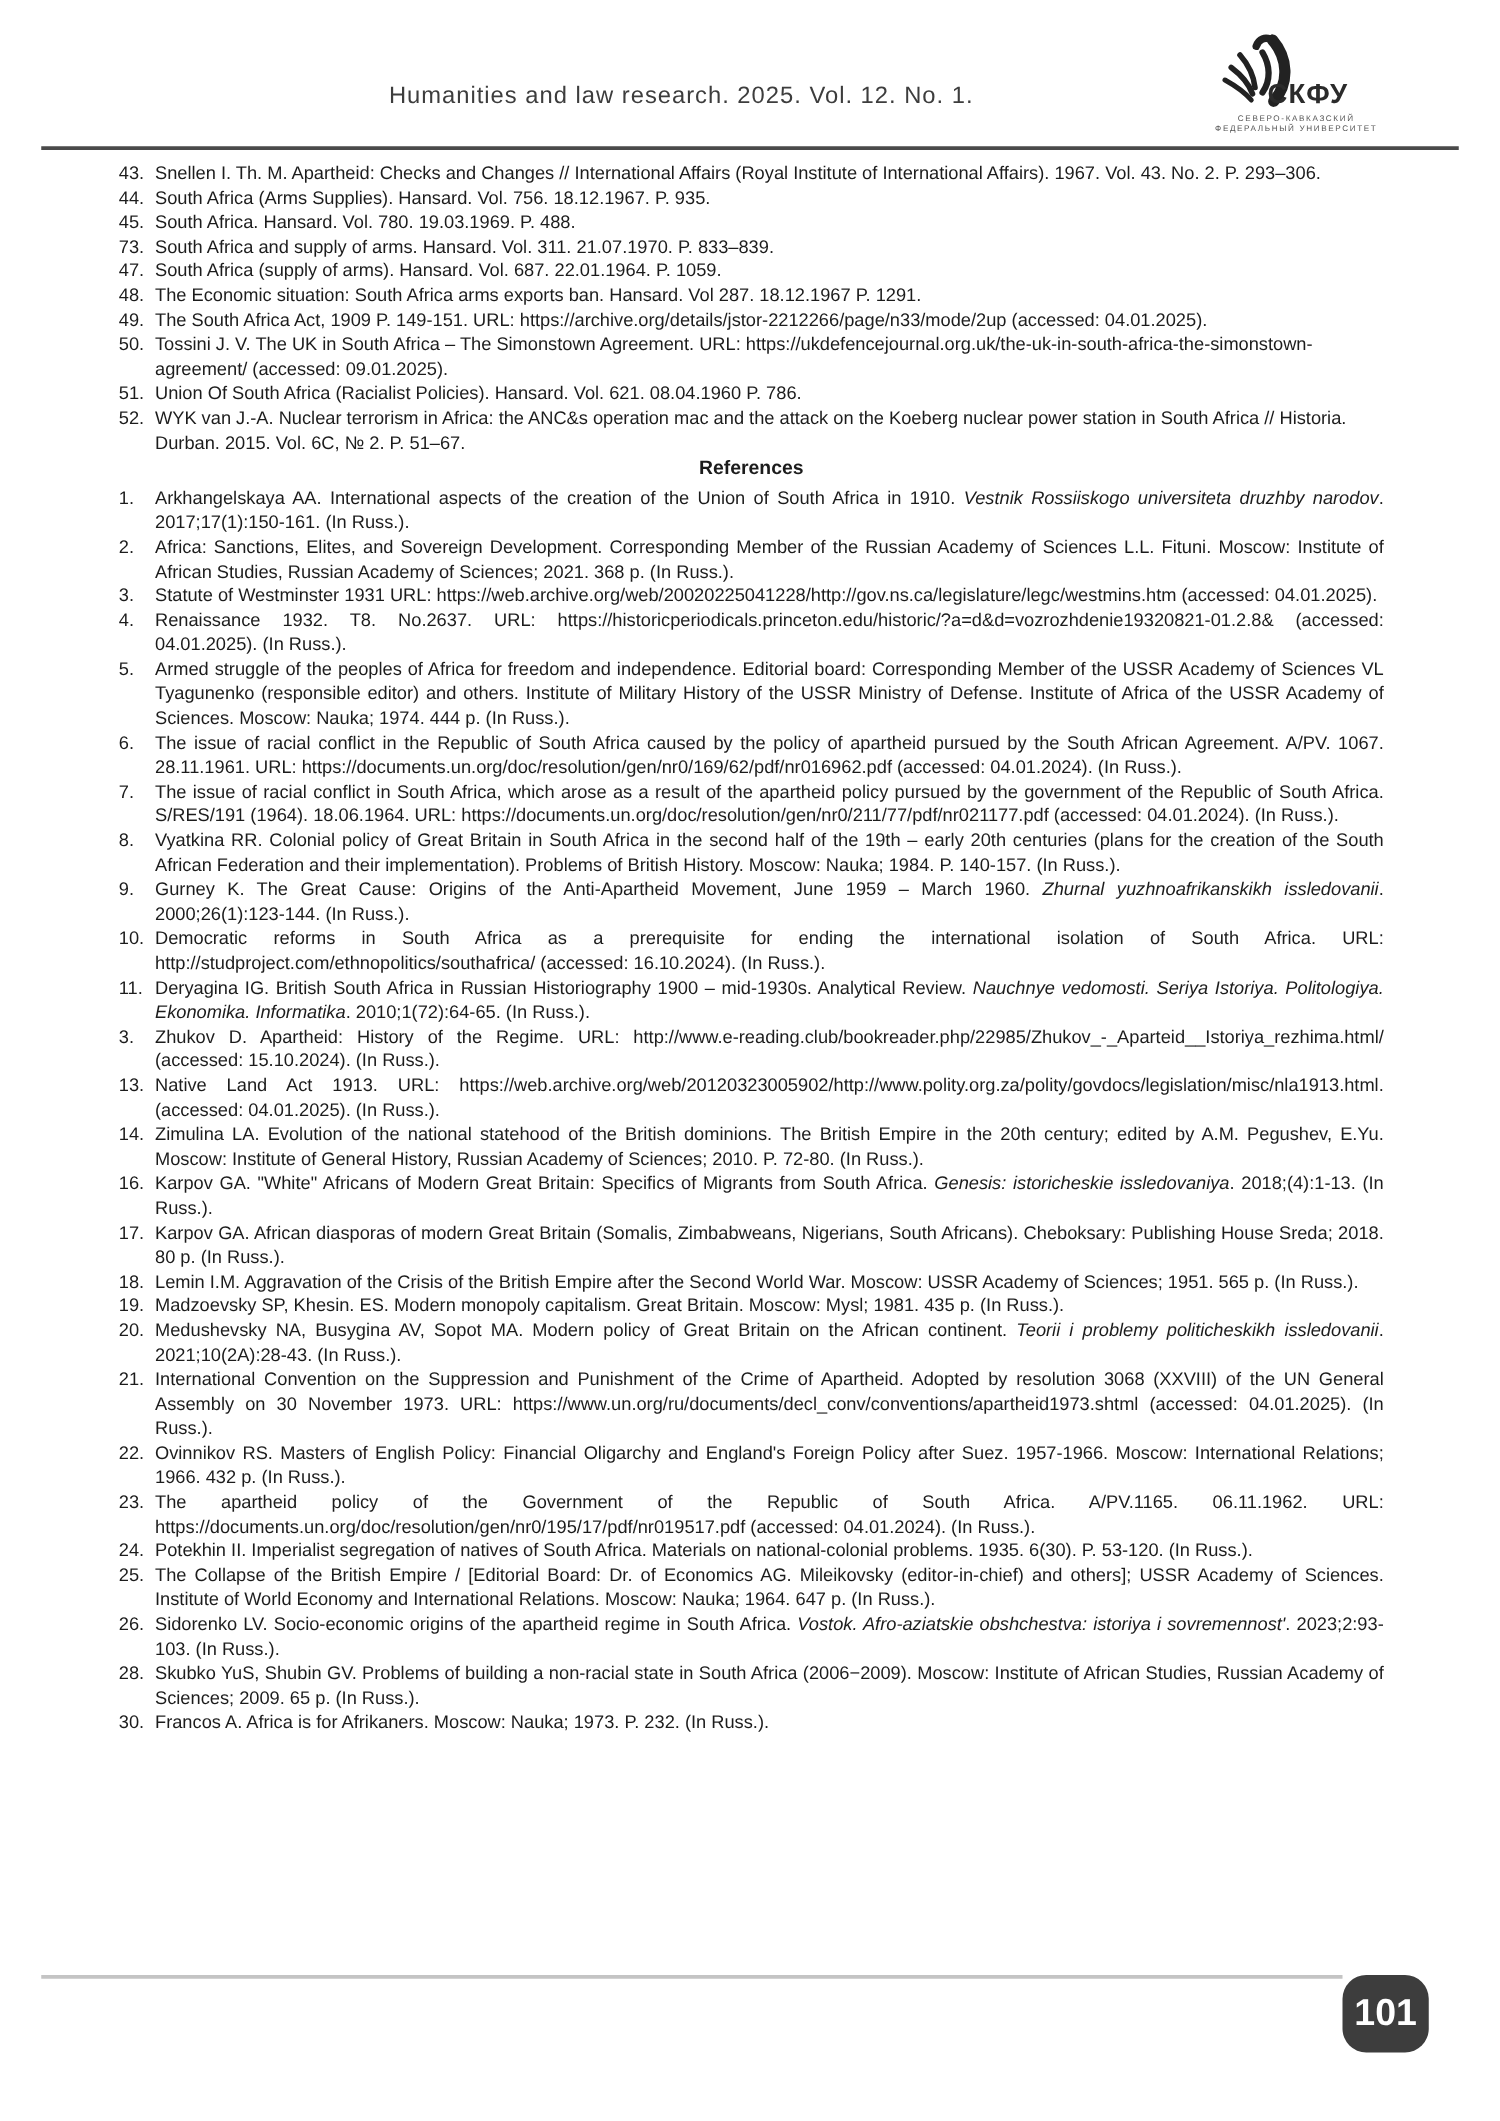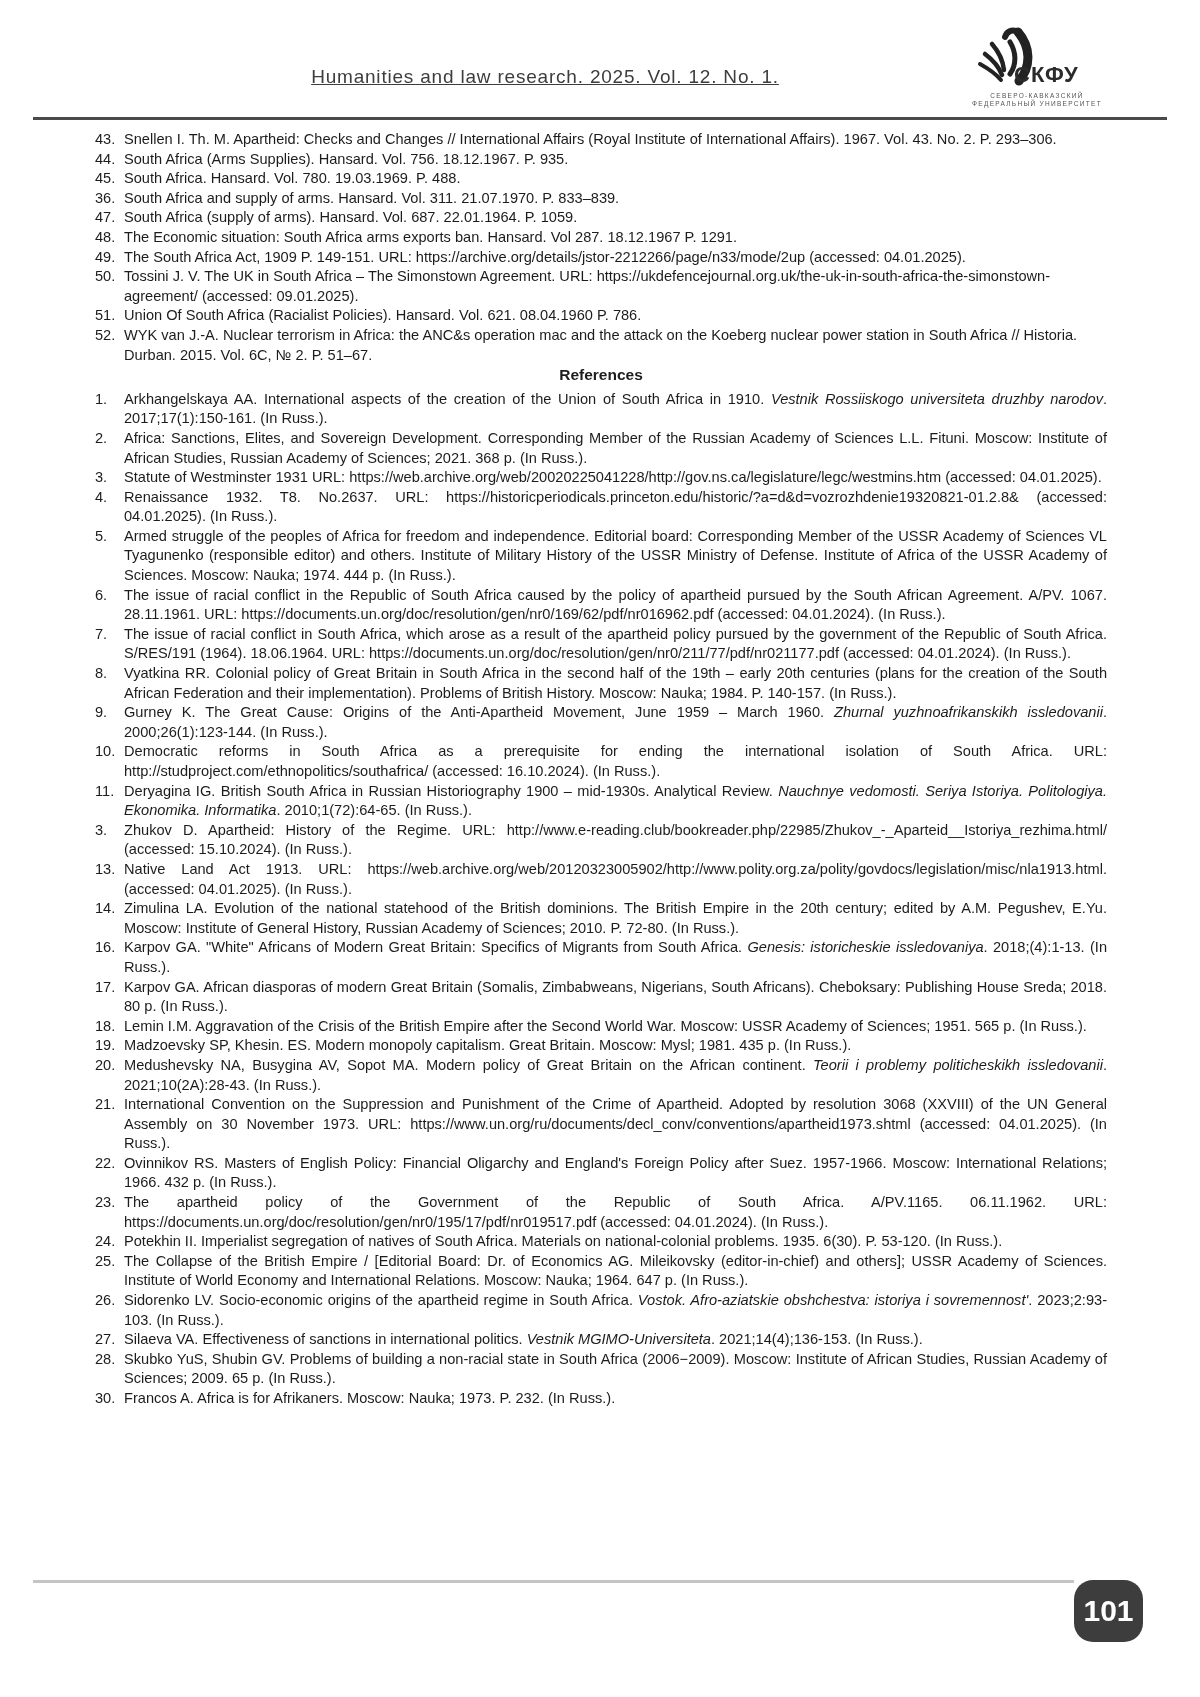--- a/index.html
+++ b/index.html
@@ -12,21 +12,20 @@
     font-family:"Liberation Sans", sans-serif;
     color:#1c1c1c;
     overflow:hidden;
   }
   
   .hdr-title {
     position:absolute; top:66px; left:0; width:1090px;
     text-align:center;
     font-size:19px; letter-spacing:0.8px;
     color:#3d3d3d;
-    text-decoration:underline;
   }
   .hdr-rule {
     position:absolute; top:117px; left:33px; right:33px;
     height:3px; background:#4a4a4a;
   }
   .logo {
     position:absolute; top:26px; right:92px; width:142px;
     text-align:center;
   }
   .logo-top { position:relative; height:66px; }
@@ -95,21 +94,21 @@
     <div class="logo-line">ФЕДЕРАЛЬНЫЙ УНИВЕРСИТЕТ</div>
   </div>
 
   <div class="hdr-rule"></div>
 
   <div class="content">
     <div class="bib" id="bib-list">
         <div class="cite"><span class="num">43.</span><span><span>Snellen I. Th. M. Apartheid: Checks and Changes // International Affairs (Royal Institute of International Affairs). 1967. Vol. 43. No. 2. P. 293–306.</span></span></div>
         <div class="cite"><span class="num">44.</span><span><span>South Africa (Arms Supplies). Hansard. Vol. 756. 18.12.1967. P. 935.</span></span></div>
         <div class="cite"><span class="num">45.</span><span><span>South Africa. Hansard. Vol. 780. 19.03.1969. P. 488.</span></span></div>
-        <div class="cite"><span class="num">36.</span><span><span>South Africa and supply of arms. Hansard. Vol. 311. 21.07.1970. P. 833–839.</span></span></div>
+        <div class="cite"><span class="num">73.</span><span><span>South Africa and supply of arms. Hansard. Vol. 311. 21.07.1970. P. 833–839.</span></span></div>
         <div class="cite"><span class="num">47.</span><span><span>South Africa (supply of arms). Hansard. Vol. 687. 22.01.1964. P. 1059.</span></span></div>
         <div class="cite"><span class="num">48.</span><span><span>The Economic situation: South Africa arms exports ban. Hansard. Vol 287. 18.12.1967 P. 1291.</span></span></div>
         <div class="cite"><span class="num">49.</span><span><span>The South Africa Act, 1909 P. 149-151. URL: https://archive.org/details/jstor-2212266/page/n33/mode/2up (accessed: 04.01.2025).</span></span></div>
         <div class="cite"><span class="num">50.</span><span><span>Tossini J. V. The UK in South Africa – The Simonstown Agreement. URL: https://ukdefencejournal.org.uk/the-uk-in-south-africa-the-simonstown-agreement/ (accessed: 09.01.2025).</span></span></div>
         <div class="cite"><span class="num">51.</span><span><span>Union Of South Africa (Racialist Policies). Hansard. Vol. 621. 08.04.1960 P. 786.</span></span></div>
         <div class="cite"><span class="num">52.</span><span><span>WYK van J.-A. Nuclear terrorism in Africa: the ANC&amp;s operation mac and the attack on the Koeberg nuclear power station in South Africa // Historia. Durban. 2015. Vol. 6C, № 2. P. 51–67.</span></span></div>
       </div>
     <div class="refs-heading">References</div>
     <div class="refs" id="ref-list">
         <div class="cite"><span class="num">1.</span><span><span>Arkhangelskaya AA. International aspects of the creation of the Union of South Africa in 1910. </span><i>Vestnik Rossiiskogo universiteta druzhby narodov</i><span>. 2017;17(1):150-161. (In Russ.).</span></span></div>
@@ -130,21 +129,20 @@
         <div class="cite"><span class="num">17.</span><span><span>Karpov GA. African diasporas of modern Great Britain (Somalis, Zimbabweans, Nigerians, South Africans). Cheboksary: Publishing House Sreda; 2018. 80 p. (In Russ.).</span></span></div>
         <div class="cite"><span class="num">18.</span><span><span>Lemin I.M. Aggravation of the Crisis of the British Empire after the Second World War. Moscow: USSR Academy of Sciences; 1951. 565 p. (In Russ.).</span></span></div>
         <div class="cite"><span class="num">19.</span><span><span>Madzoevsky SP, Khesin. ES. Modern monopoly capitalism. Great Britain. Moscow: Mysl; 1981. 435 p. (In Russ.).</span></span></div>
         <div class="cite"><span class="num">20.</span><span><span>Medushevsky NA, Busygina AV, Sopot MA. Modern policy of Great Britain on the African continent. </span><i>Teorii i problemy politicheskikh issledovanii</i><span>. 2021;10(2A):28-43. (In Russ.).</span></span></div>
         <div class="cite"><span class="num">21.</span><span><span>International Convention on the Suppression and Punishment of the Crime of Apartheid. Adopted by resolution 3068 (XXVIII) of the UN General Assembly on 30 November 1973. URL: https://www.un.org/ru/documents/decl_conv/conventions/apartheid1973.shtml (accessed: 04.01.2025). (In Russ.).</span></span></div>
         <div class="cite"><span class="num">22.</span><span><span>Ovinnikov RS. Masters of English Policy: Financial Oligarchy and England's Foreign Policy after Suez. 1957-1966. Moscow: International Relations; 1966. 432 p. (In Russ.).</span></span></div>
         <div class="cite"><span class="num">23.</span><span><span>The apartheid policy of the Government of the Republic of South Africa. A/PV.1165. 06.11.1962. URL: https://documents.un.org/doc/resolution/gen/nr0/195/17/pdf/nr019517.pdf (accessed: 04.01.2024). (In Russ.).</span></span></div>
         <div class="cite"><span class="num">24.</span><span><span>Potekhin II. Imperialist segregation of natives of South Africa. Materials on national-colonial problems. 1935. 6(30). P. 53-120. (In Russ.).</span></span></div>
         <div class="cite"><span class="num">25.</span><span><span>The Collapse of the British Empire / [Editorial Board: Dr. of Economics AG. Mileikovsky (editor-in-chief) and others]; USSR Academy of Sciences. Institute of World Economy and International Relations. Moscow: Nauka; 1964. 647 p.  (In Russ.).</span></span></div>
         <div class="cite"><span class="num">26.</span><span><span>Sidorenko LV. Socio-economic origins of the apartheid regime in South Africa. </span><i>Vostok. Afro-aziatskie obshchestva: istoriya i sovremennost'</i><span>. 2023;2:93-103. (In Russ.).</span></span></div>
-        <div class="cite"><span class="num">27.</span><span><span>Silaeva VA. Effectiveness of sanctions in international politics. </span><i>Vestnik MGIMO-Universiteta</i><span>. 2021;14(4);136-153. (In Russ.).</span></span></div>
         <div class="cite"><span class="num">28.</span><span><span>Skubko YuS, Shubin GV. Problems of building a non-racial state in South Africa (2006−2009). Moscow: Institute of African Studies, Russian Academy of Sciences; 2009. 65 p. (In Russ.).</span></span></div>
         <div class="cite"><span class="num">30.</span><span><span>Francos A. Africa is for Afrikaners. Moscow: Nauka; 1973. P. 232. (In Russ.).</span></span></div>
       </div>
   </div>
 
   <div class="ftr-rule"></div>
   <div class="page-box">
     <span>101</span>
   </div>
 

